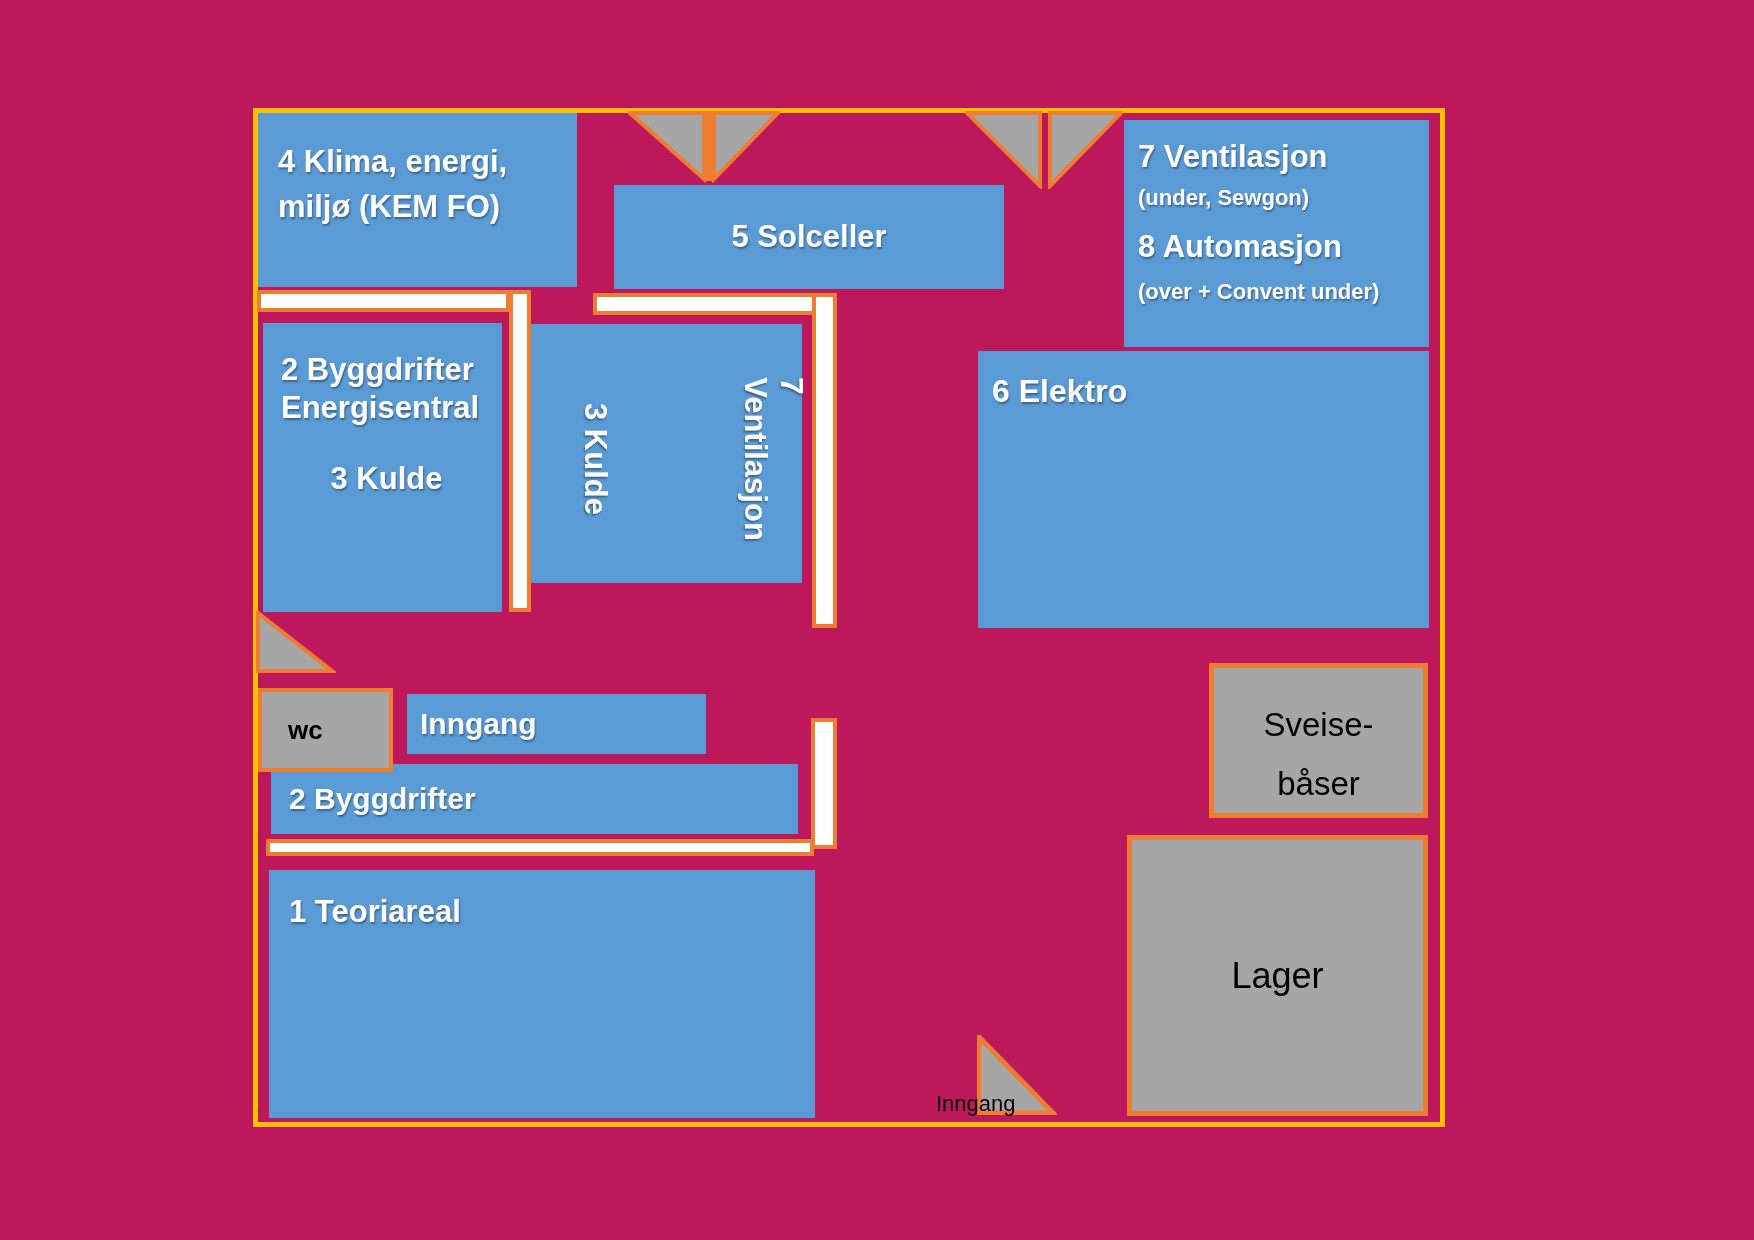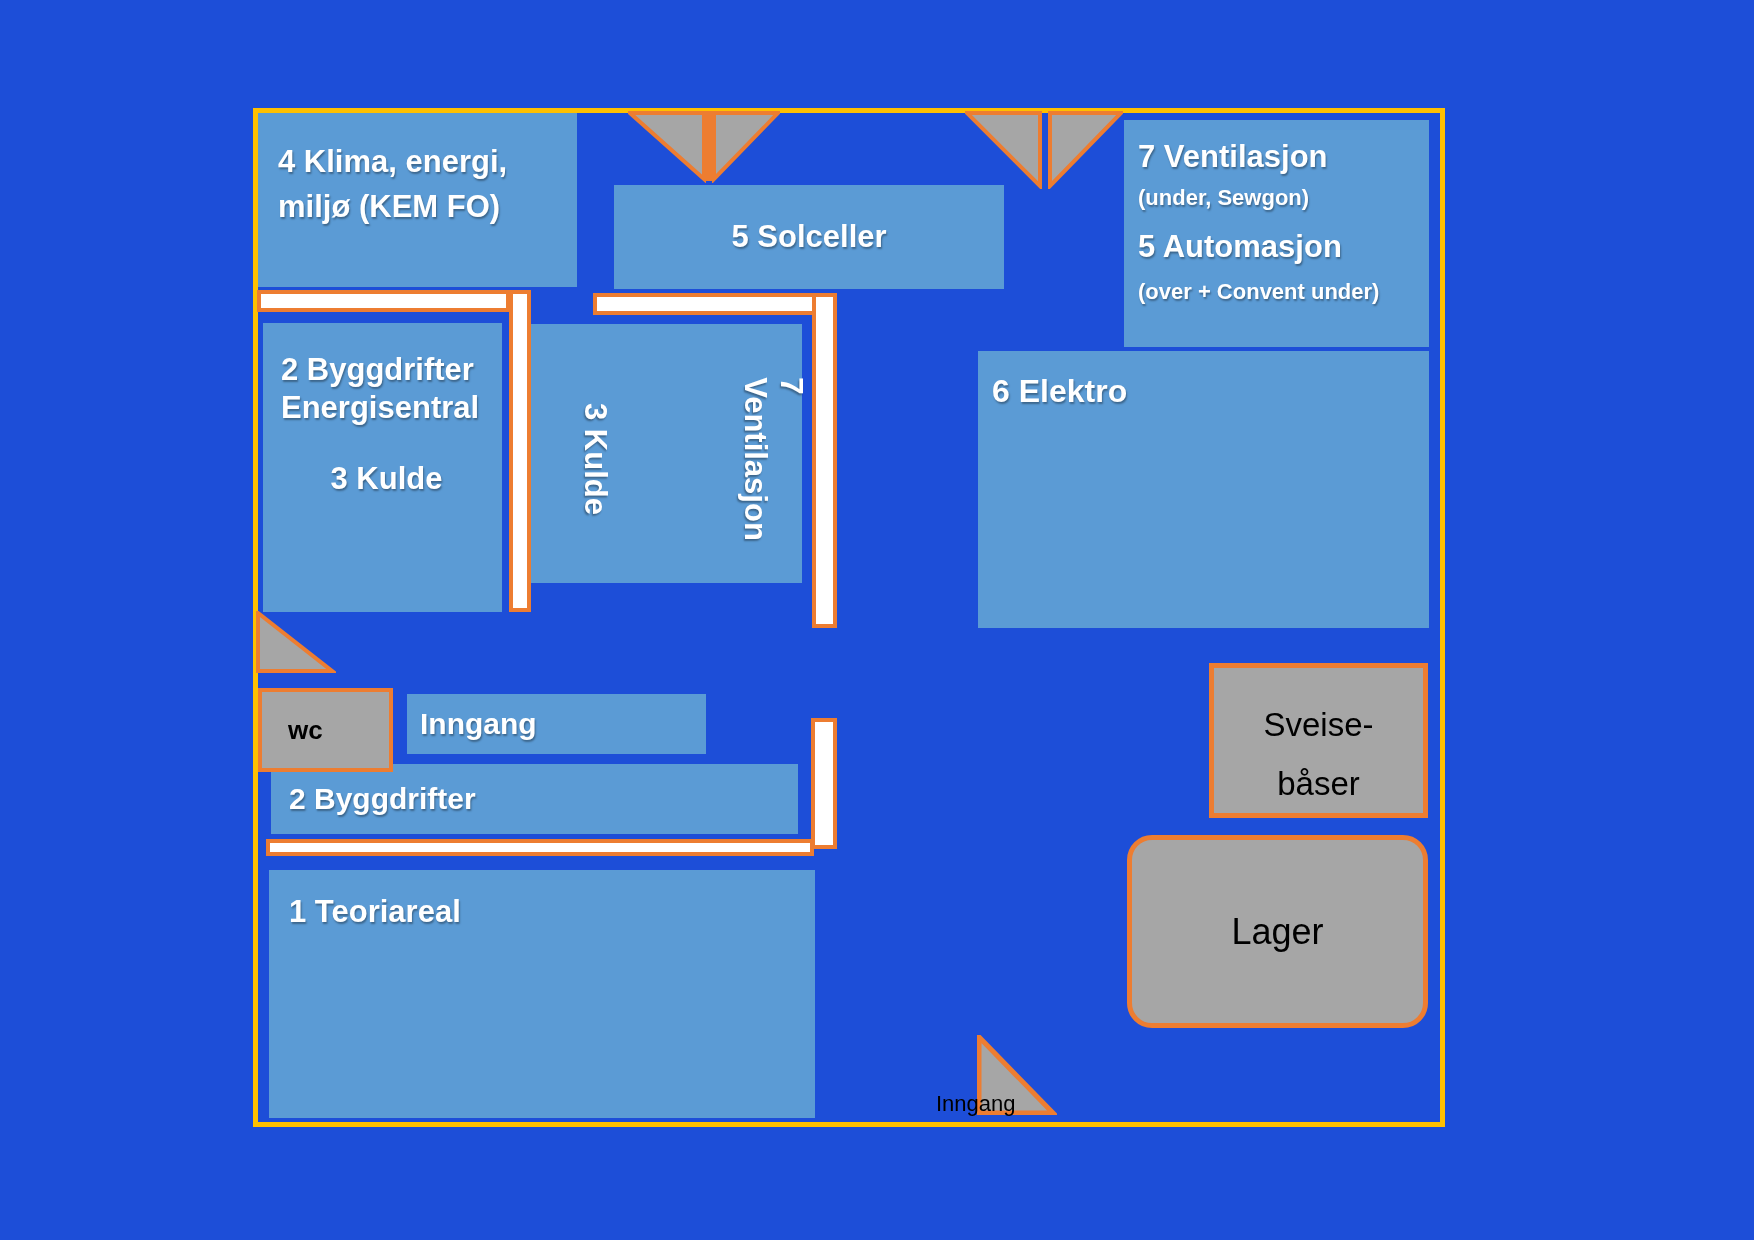--- a/index.html
+++ b/index.html
@@ -1,16 +1,16 @@
 <!DOCTYPE html>
 <html style="--blue: #5B9BD5; --orange: #ED7D31; --yellow: #FFC000; --gray: #A6A6A6; --text-on-blue: #FFFFFF; --text-on-gray: #000000;"><head>
 <meta charset="utf-8">
 <style>
   html,body{margin:0;padding:0;background:#fff;}
-  #canvas{position:relative;width:1754px;height:1240px;background:#1d4ed8;overflow:hidden;
+  #canvas{position:relative;width:1754px;height:1240px;background:#be185d;overflow:hidden;
           font-family:"Liberation Sans","DejaVu Sans",sans-serif;}
   .abs{position:absolute;box-sizing:border-box;}
   .plan-border{border:5px solid var(--yellow,#FFC000);background:transparent;}
   .room{background:var(--blue,#5B9BD5);color:#fff;font-weight:700;}
   .room .shadowed{text-shadow:1px 2px 2px rgba(0,0,0,.35);}
   .groom{background:var(--gray,#A6A6A6);border:5px solid var(--orange,#ED7D31);color:#000;}
   .corridor{background:#fff;border:4px solid var(--orange,#ED7D31);}
   .pre{white-space:pre-line;}
   .flexc{display:flex;align-items:center;}
   .flexcc{display:flex;align-items:center;justify-content:center;}
@@ -32,21 +32,21 @@
 miljø (KEM FO)</div>
   </div>
 
   <div class="abs room flexcc" style="left:614px;top:185px;width:390px;height:104px;">
     <div class="shadowed" style="font-size:31px;">5 Solceller</div>
   </div>
 
   <div class="abs room" style="left:1124px;top:120px;width:305px;height:227px;padding:20px 6px 0 14px;">
     <div class="shadowed" style="font-size:31px;line-height:34px;">7 Ventilasjon</div>
     <div class="shadowed" style="font-size:22px;line-height:24px;margin-top:12px;">(under, Sewgon)</div>
-    <div class="shadowed" style="font-size:31px;line-height:34px;margin-top:20px;">5 Automasjon</div>
+    <div class="shadowed" style="font-size:31px;line-height:34px;margin-top:20px;">8 Automasjon</div>
     <div class="shadowed" style="font-size:22px;line-height:24px;margin-top:16px;">(over + Convent under)</div>
   </div>
 
   <div class="abs room" style="left:263px;top:323px;width:239px;height:289px;padding:28px 10px 0 18px;">
     <div class="shadowed pre" style="font-size:31px;line-height:38px;">2 Byggdrifter
 Energisentral</div>
     <div class="shadowed" style="font-size:31px;margin-top:34px;text-align:center;width:100%;">3 Kulde</div>
   </div>
 
   <div class="abs room" style="left:530px;top:324px;width:272px;height:259px;">
@@ -72,21 +72,21 @@
 
   <div class="abs groom flexc" style="left:258px;top:688px;width:135px;height:84px;border-width:4px;padding-left:26px;">
     <div style="font-size:26px;font-weight:700;">wc</div>
   </div>
 
   <div class="abs groom flexcol" style="left:1209px;top:663px;width:219px;height:155px;">
     <div class="pre blk" style="font-size:33px;line-height:59px;">Sveise-
 båser</div>
   </div>
 
-  <div class="abs groom flexcc" style="left:1127px;top:835px;width:301px;height:193px;border-radius:25px;">
+  <div class="abs groom flexcc" style="left:1127px;top:835px;width:301px;height:281px;">
     <div class="blk" style="font-size:36px;">Lager</div>
   </div>
 
   <div class="abs corridor" style="left:257px;top:290px;width:253px;height:22px;"></div>
   <div class="abs corridor" style="left:509px;top:290px;width:22px;height:322px;"></div>
   <div class="abs corridor" style="left:593px;top:293px;width:244px;height:22px;"></div>
   <div class="abs corridor" style="left:812px;top:293px;width:25px;height:335px;"></div>
   <div class="abs corridor" style="left:811px;top:718px;width:26px;height:131px;"></div>
   <div class="abs corridor" style="left:266px;top:839px;width:548px;height:17px;"></div>
 

